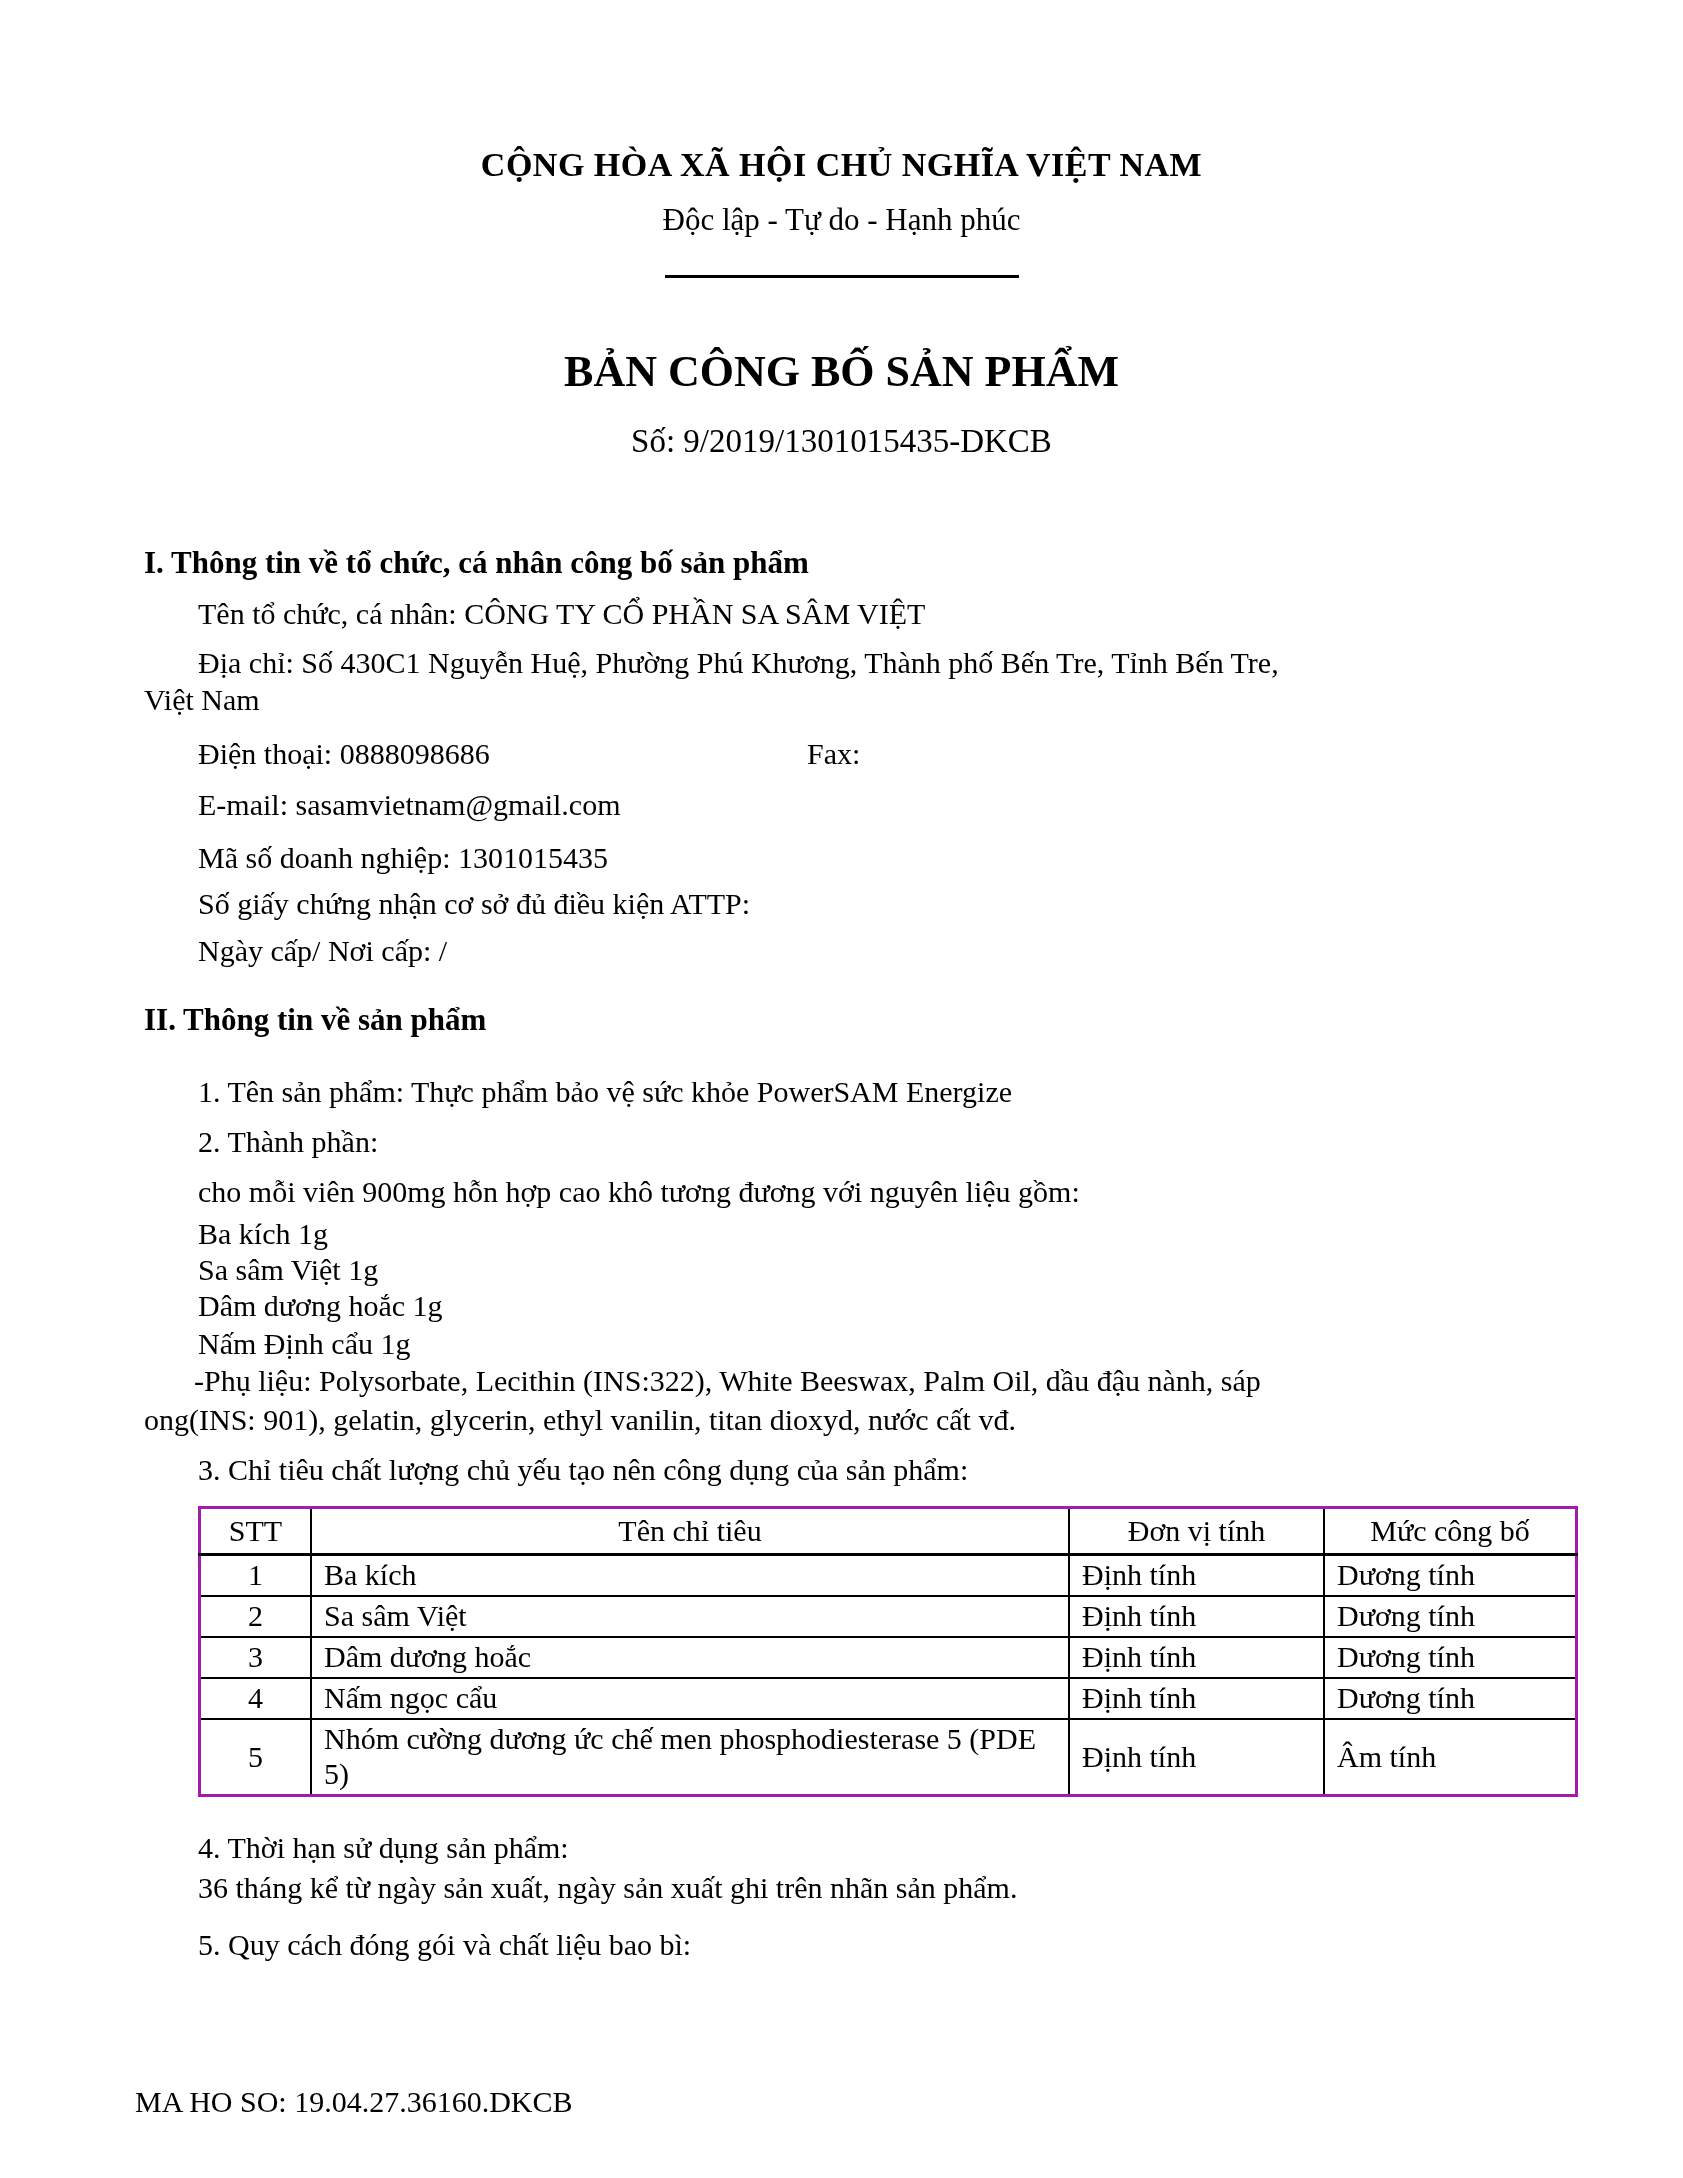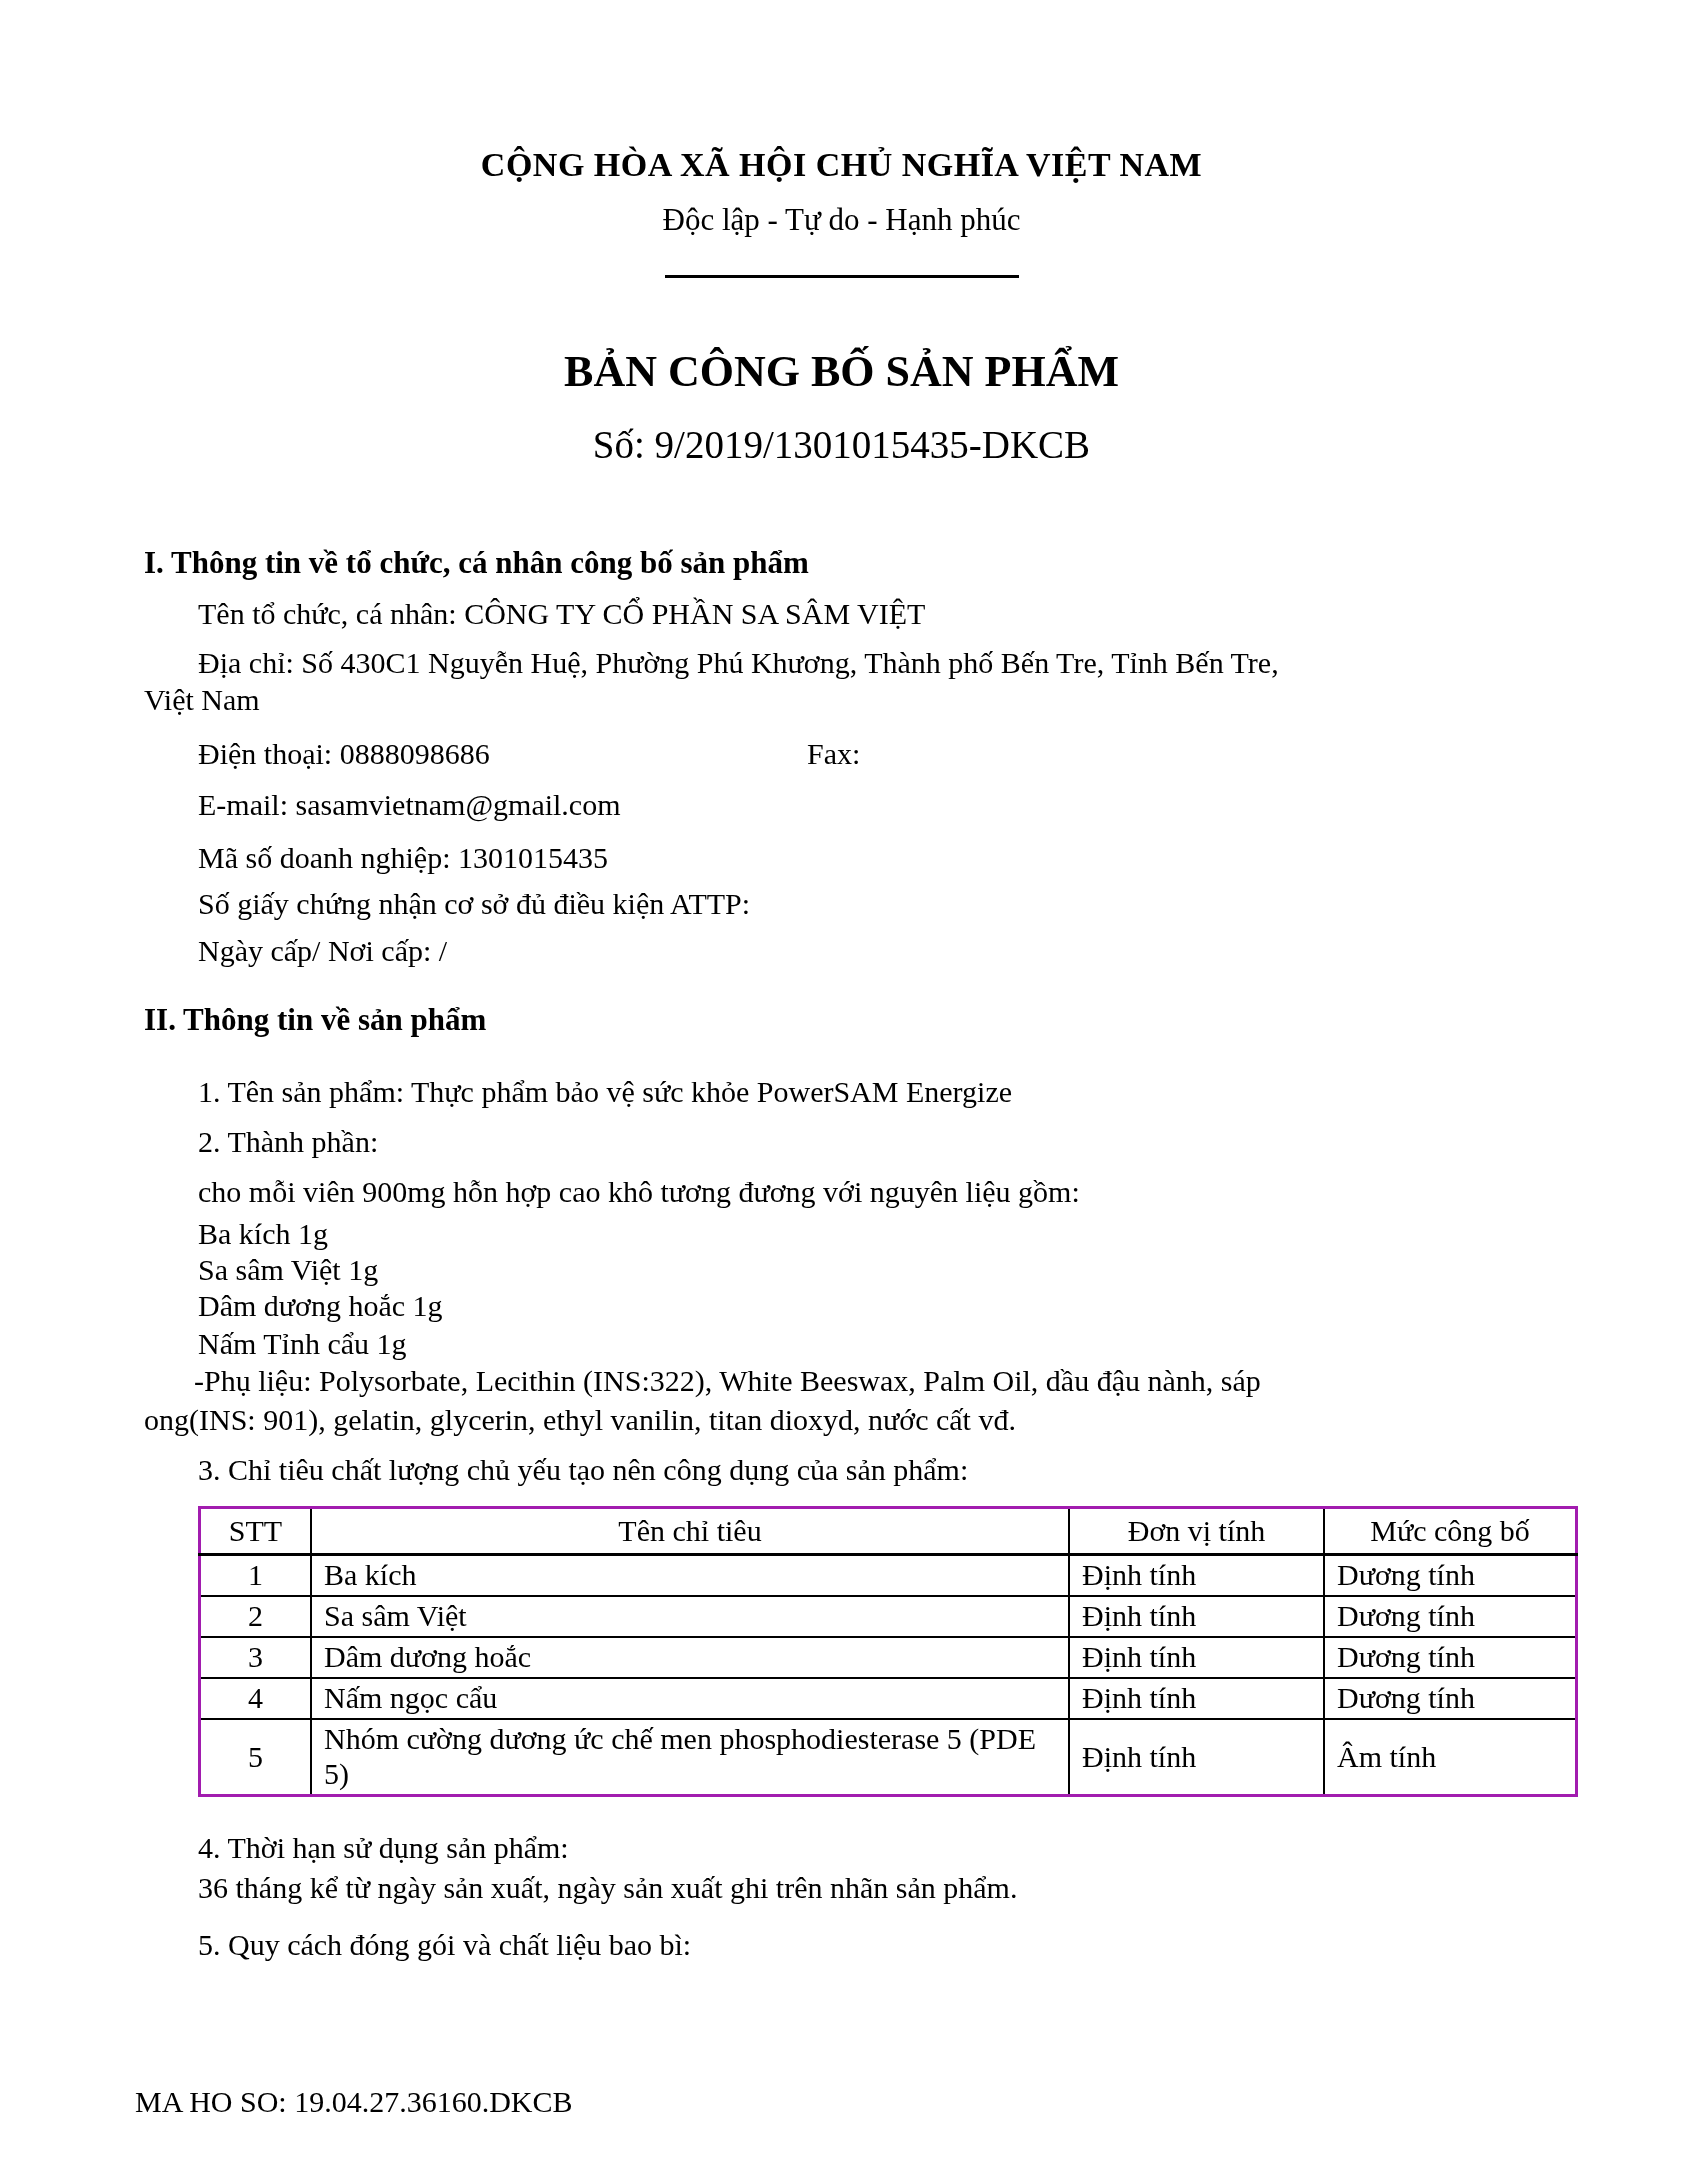--- a/index.html
+++ b/index.html
@@ -10,21 +10,21 @@
     font-family:"Liberation Serif","DejaVu Serif",serif;
     color:#000;
     overflow:hidden;
   }
   .ln{position:absolute;line-height:1.08;font-size:30px;white-space:nowrap;}
   .center{left:0;width:1683px;text-align:center;white-space:nowrap;}
   .nat{font-size:34px;font-weight:bold;letter-spacing:0.5px;}
   .motto{font-size:31px;}
   .divider{position:absolute;left:665px;top:275px;width:354px;border-top:3px solid #000;}
   .doctitle{font-size:44px;font-weight:bold;}
-  .docnum{font-size:39px;}
+  .docnum{font-size:33px;}
   .sect{font-size:31px;font-weight:bold;}
   .qtable{
     position:absolute;left:198px;top:1506px;
     border-collapse:collapse;table-layout:fixed;
     font-size:30px;
   }
   .qtable td,.qtable th{
     border:2px solid #000;
     font-weight:normal;
     padding:0 6px;
@@ -77,21 +77,21 @@
   <div class="ln" style="left:198px;top:935px">Ngày cấp/ Nơi cấp: /</div>
 
   <div class="ln sect" style="left:144px;top:1003px">II. Thông tin về sản phẩm</div>
   <div class="ln" style="left:198px;top:1076px">1. Tên sản phẩm: Thực phẩm bảo vệ sức khỏe PowerSAM Energize</div>
   <div class="ln" style="left:198px;top:1126px">2. Thành phần:</div>
   <div class="ln" style="left:198px;top:1176px">cho mỗi viên 900mg hỗn hợp cao khô tương đương với nguyên liệu gồm:</div>
 
   <div class="ln" style="left:198px;top:1218px">Ba kích 1g</div>
   <div class="ln" style="left:198px;top:1254px">Sa sâm Việt 1g</div>
   <div class="ln" style="left:198px;top:1290px">Dâm dương hoắc 1g</div>
-  <div class="ln" style="left:198px;top:1328px">Nấm Tỉnh cẩu 1g</div>
+  <div class="ln" style="left:198px;top:1328px">Nấm Định cẩu 1g</div>
 
   <div class="ln" style="left:194px;top:1365px">-Phụ liệu: Polysorbate, Lecithin (INS:322), White Beeswax, Palm Oil, dầu đậu nành, sáp</div>
   <div class="ln" style="left:144px;top:1404px">ong(INS: 901), gelatin, glycerin, ethyl vanilin, titan dioxyd, nước cất vđ.</div>
 
   <div class="ln" style="left:198px;top:1454px">3. Chỉ tiêu chất lượng chủ yếu tạo nên công dụng của sản phẩm:</div>
 
   <table class="qtable">
     <thead>
       <tr>
         <th class="col-stt">STT</th>

